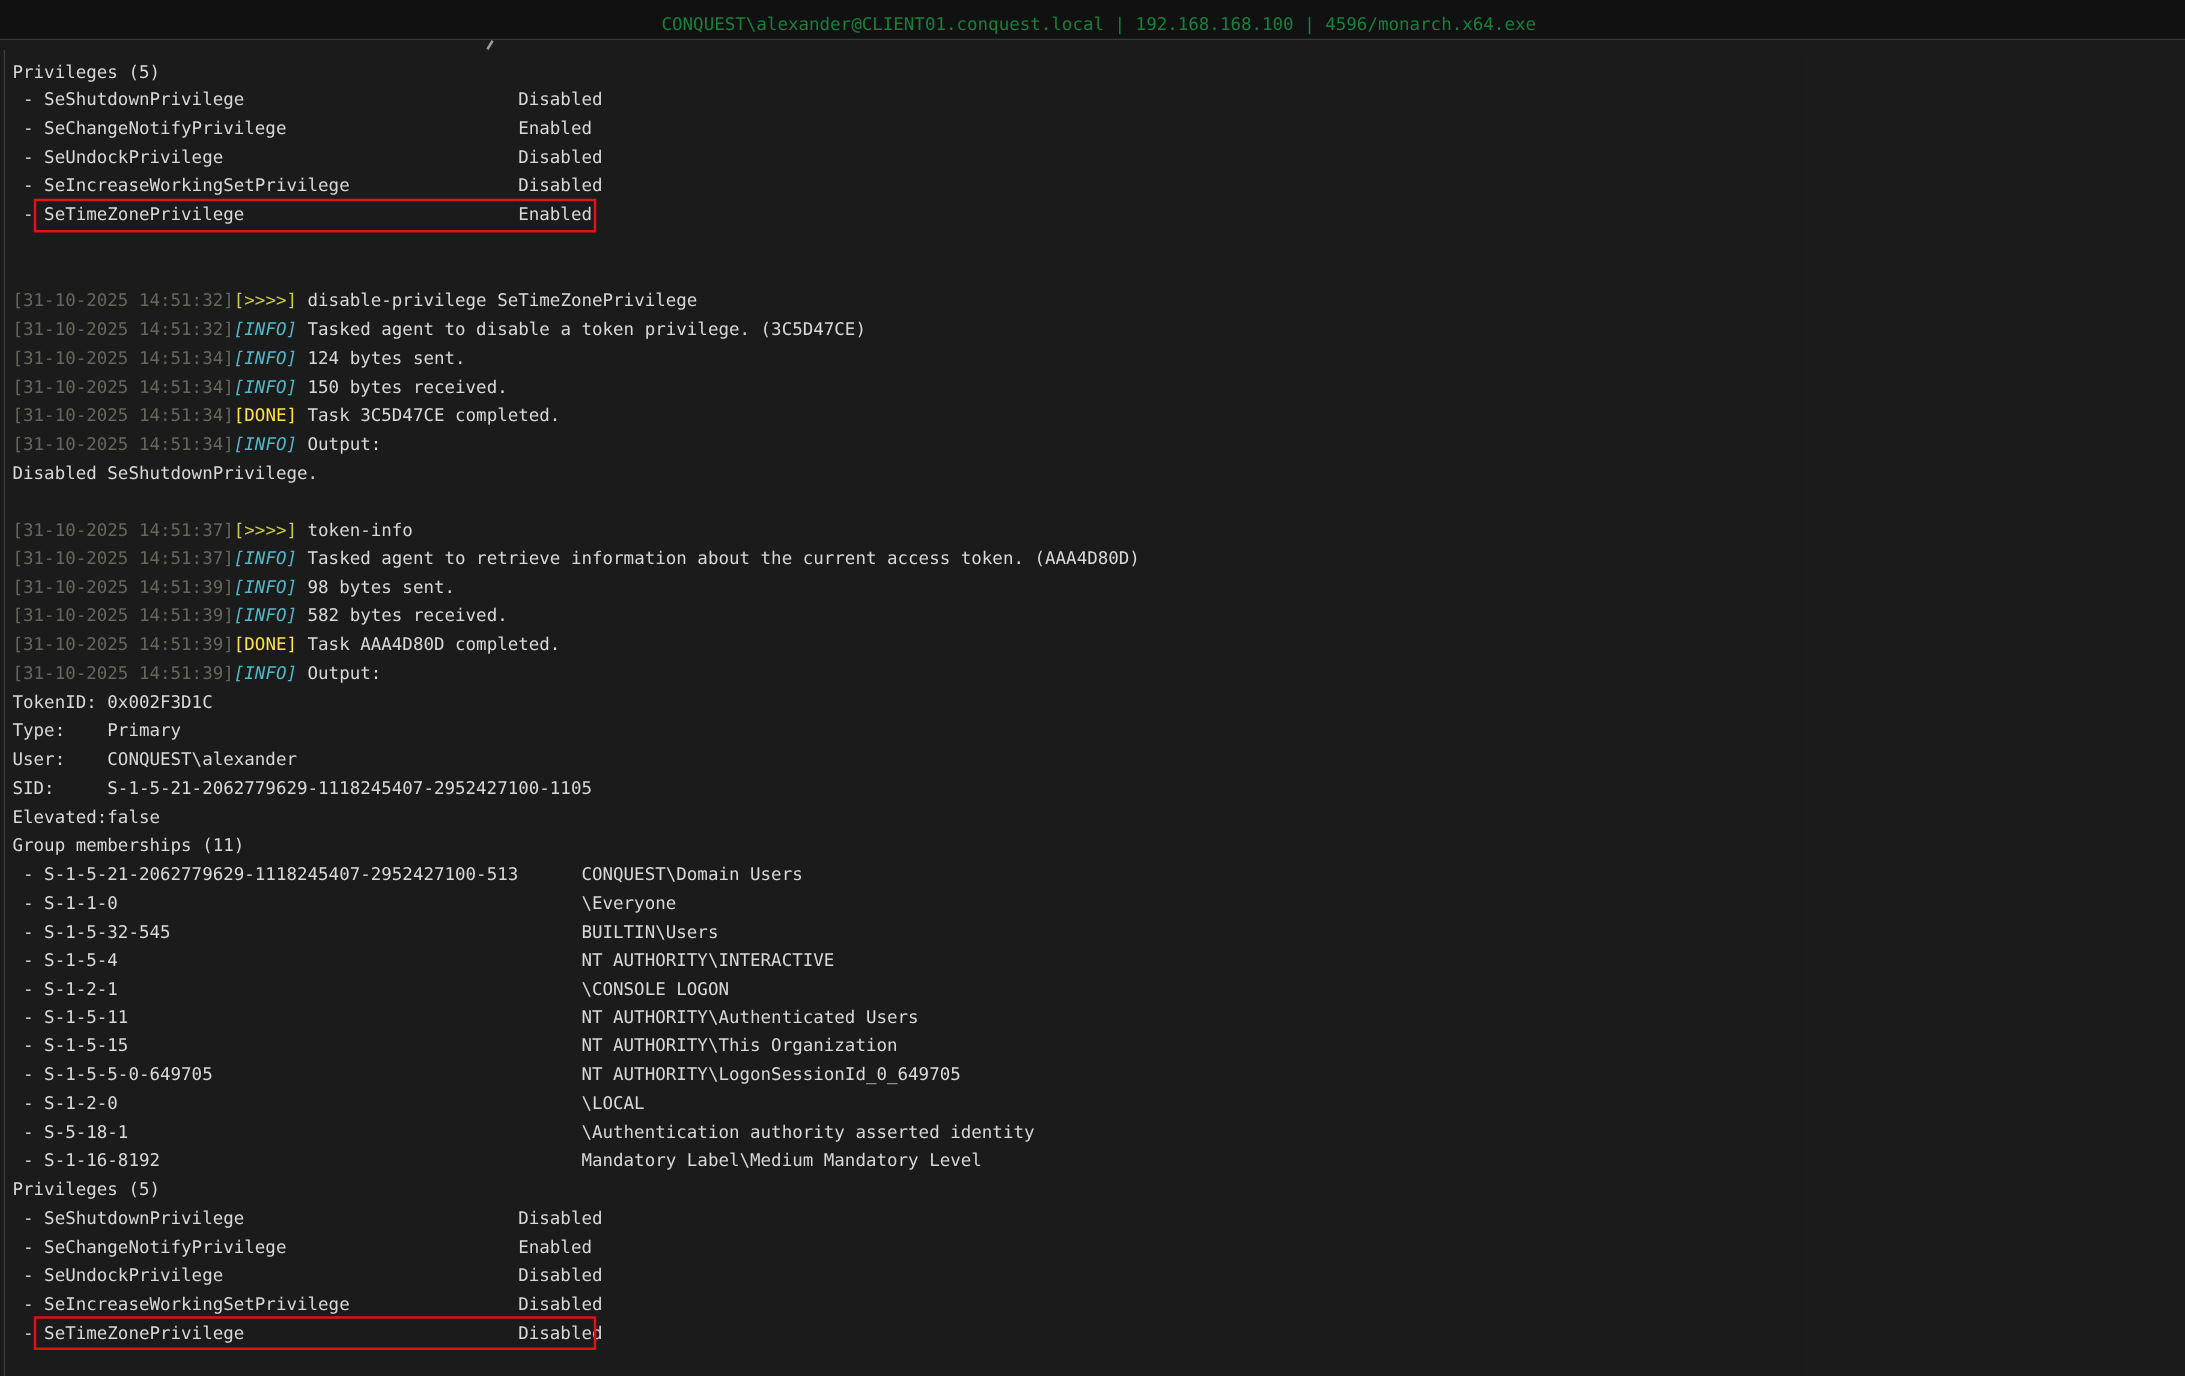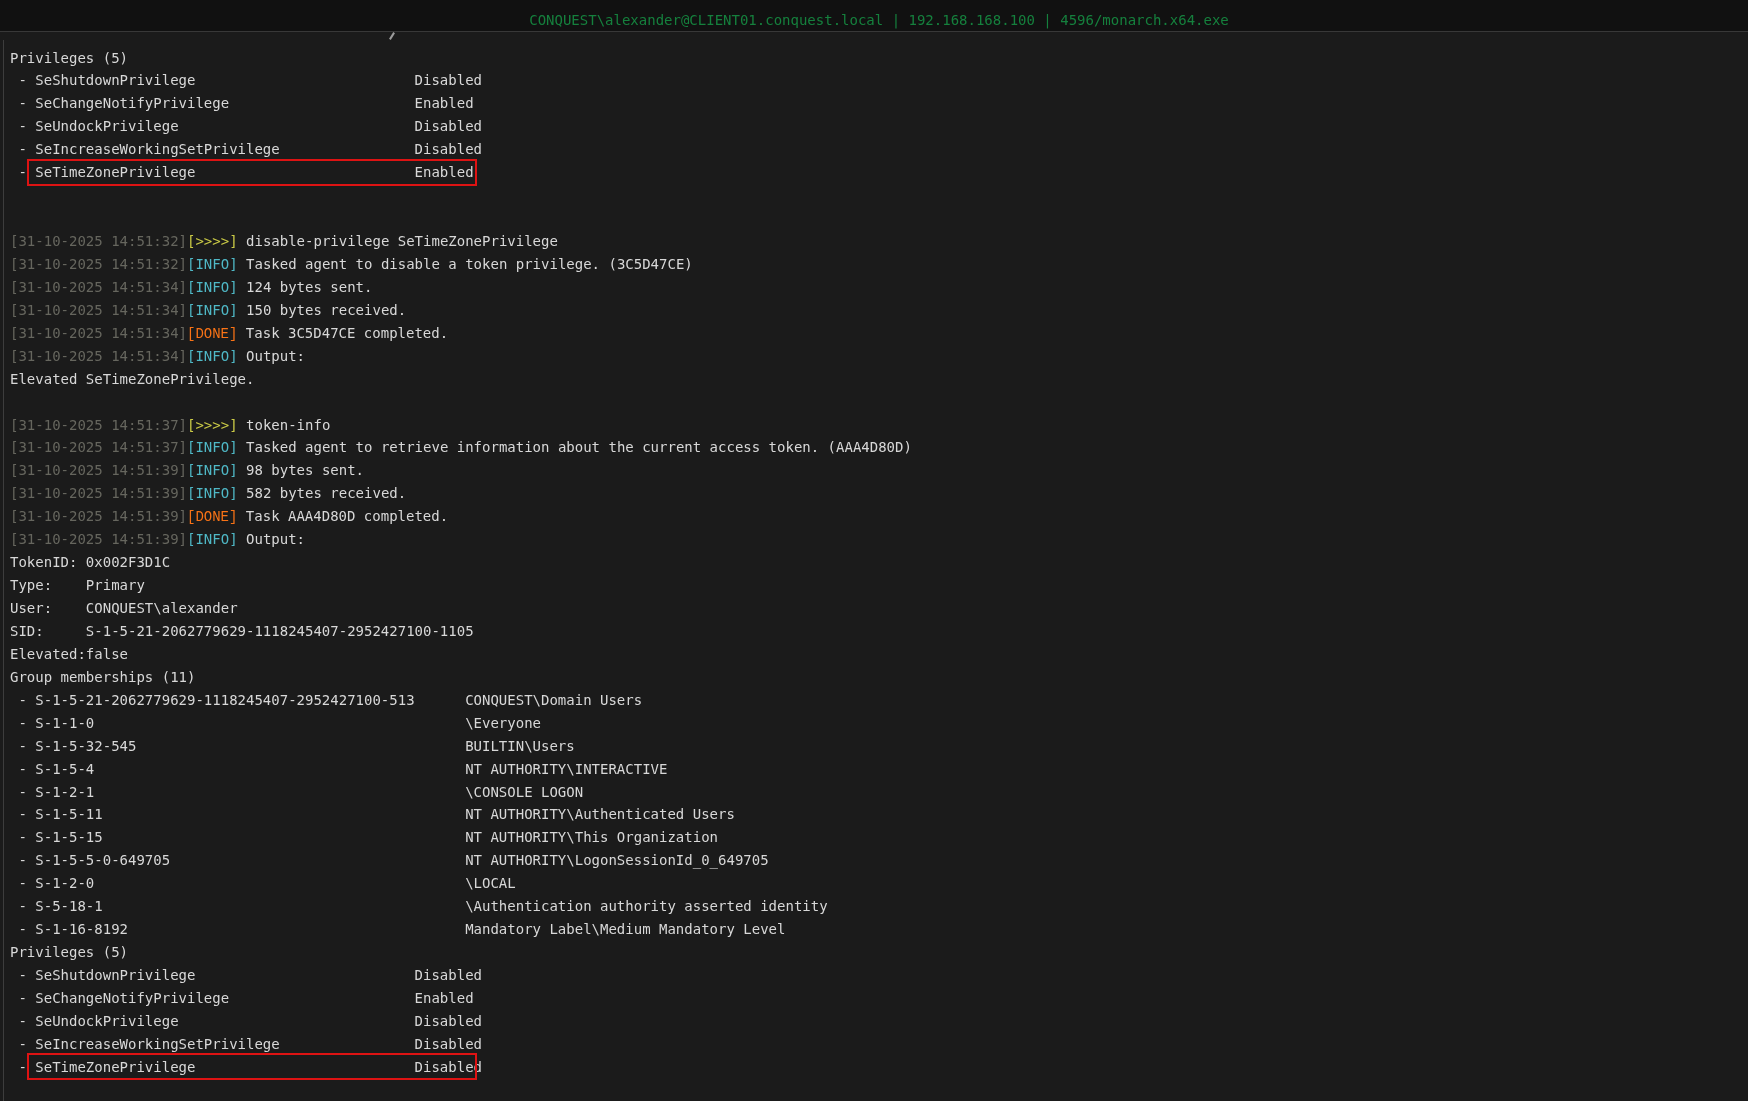--- a/index.html
+++ b/index.html
@@ -5,22 +5,22 @@
   * { margin:0; padding:0; box-sizing:border-box; }
   html,body { width:1748px; height:1101px; background:#1b1b1b; overflow:hidden;
     font-family:"DejaVu Sans Mono","Liberation Mono",monospace; font-size:14px; color:#d8d8d8; }
   .topbar { position:absolute; left:0; top:0; width:1748px; height:32px; background:#111111;
     border-bottom:1px solid #383838; color:#15803d; line-height:40px; padding-left:10px;text-align:center; }
   .term { position:absolute; left:3px; top:40px; width:1438px; height:1061px;
     border-left:1px solid #3d3d3d; background:#1b1b1b; padding:6.5px 0 0 6px; }
   .line { height:22.95px; line-height:22.95px; white-space:pre; position:relative; }
   .ts { color:#66665e; }
   .tag-cmd  { color:#caca46; }
-  .tag-info { color:#4fb8c6; }
-  .tag-done { color:#f97316;font-family:Liberation Mono, monospace; }
+  .tag-info { color:#4fb8c6;font-style:italic; }
+  .tag-done { color:#fde047; }
   .privname { display:inline-block; width:45ch; }
   .groupsid { display:inline-block; width:51ch; }
   .kvlabel  { display:inline-block; width:9ch; }
   .boxed::after { content:""; position:absolute; left:17px; top:-2.5px; width:446px; height:23px;
     border:2px solid #de1313; pointer-events:none; }
   .cursor-mark { position:absolute; left:391px; top:32px; width:0; height:8px;
     border-left:2px solid #c8c8c8; transform:rotate(32deg); opacity:0.75; }
 </style>
 </head>
 <body>
@@ -37,21 +37,21 @@
       <div class="line"><span> - </span><span class="privname">SeIncreaseWorkingSetPrivilege</span><span>Disabled</span></div>
       <div class="line boxed"><span> - </span><span class="privname">SeTimeZonePrivilege</span><span>Enabled</span></div>
       <div class="line"></div>
       <div class="line"></div>
       <div class="line"><span class="ts">[31-10-2025 14:51:32]</span><span class="tag-cmd">[&gt;&gt;&gt;&gt;]</span><span> disable-privilege SeTimeZonePrivilege</span></div>
       <div class="line"><span class="ts">[31-10-2025 14:51:32]</span><span class="tag-info">[INFO]</span><span> Tasked agent to disable a token privilege. (3C5D47CE)</span></div>
       <div class="line"><span class="ts">[31-10-2025 14:51:34]</span><span class="tag-info">[INFO]</span><span> 124 bytes sent.</span></div>
       <div class="line"><span class="ts">[31-10-2025 14:51:34]</span><span class="tag-info">[INFO]</span><span> 150 bytes received.</span></div>
       <div class="line"><span class="ts">[31-10-2025 14:51:34]</span><span class="tag-done">[DONE]</span><span> Task 3C5D47CE completed.</span></div>
       <div class="line"><span class="ts">[31-10-2025 14:51:34]</span><span class="tag-info">[INFO]</span><span> Output:</span></div>
-      <div class="line"><span>Elevated SeTimeZonePrivilege.</span></div>
+      <div class="line"><span>Disabled SeShutdownPrivilege.</span></div>
       <div class="line"></div>
       <div class="line"><span class="ts">[31-10-2025 14:51:37]</span><span class="tag-cmd">[&gt;&gt;&gt;&gt;]</span><span> token-info</span></div>
       <div class="line"><span class="ts">[31-10-2025 14:51:37]</span><span class="tag-info">[INFO]</span><span> Tasked agent to retrieve information about the current access token. (AAA4D80D)</span></div>
       <div class="line"><span class="ts">[31-10-2025 14:51:39]</span><span class="tag-info">[INFO]</span><span> 98 bytes sent.</span></div>
       <div class="line"><span class="ts">[31-10-2025 14:51:39]</span><span class="tag-info">[INFO]</span><span> 582 bytes received.</span></div>
       <div class="line"><span class="ts">[31-10-2025 14:51:39]</span><span class="tag-done">[DONE]</span><span> Task AAA4D80D completed.</span></div>
       <div class="line"><span class="ts">[31-10-2025 14:51:39]</span><span class="tag-info">[INFO]</span><span> Output:</span></div>
       <div class="line"><span class="kvlabel">TokenID:</span><span>0x002F3D1C</span></div>
       <div class="line"><span class="kvlabel">Type:</span><span>Primary</span></div>
       <div class="line"><span class="kvlabel">User:</span><span>CONQUEST\alexander</span></div>

